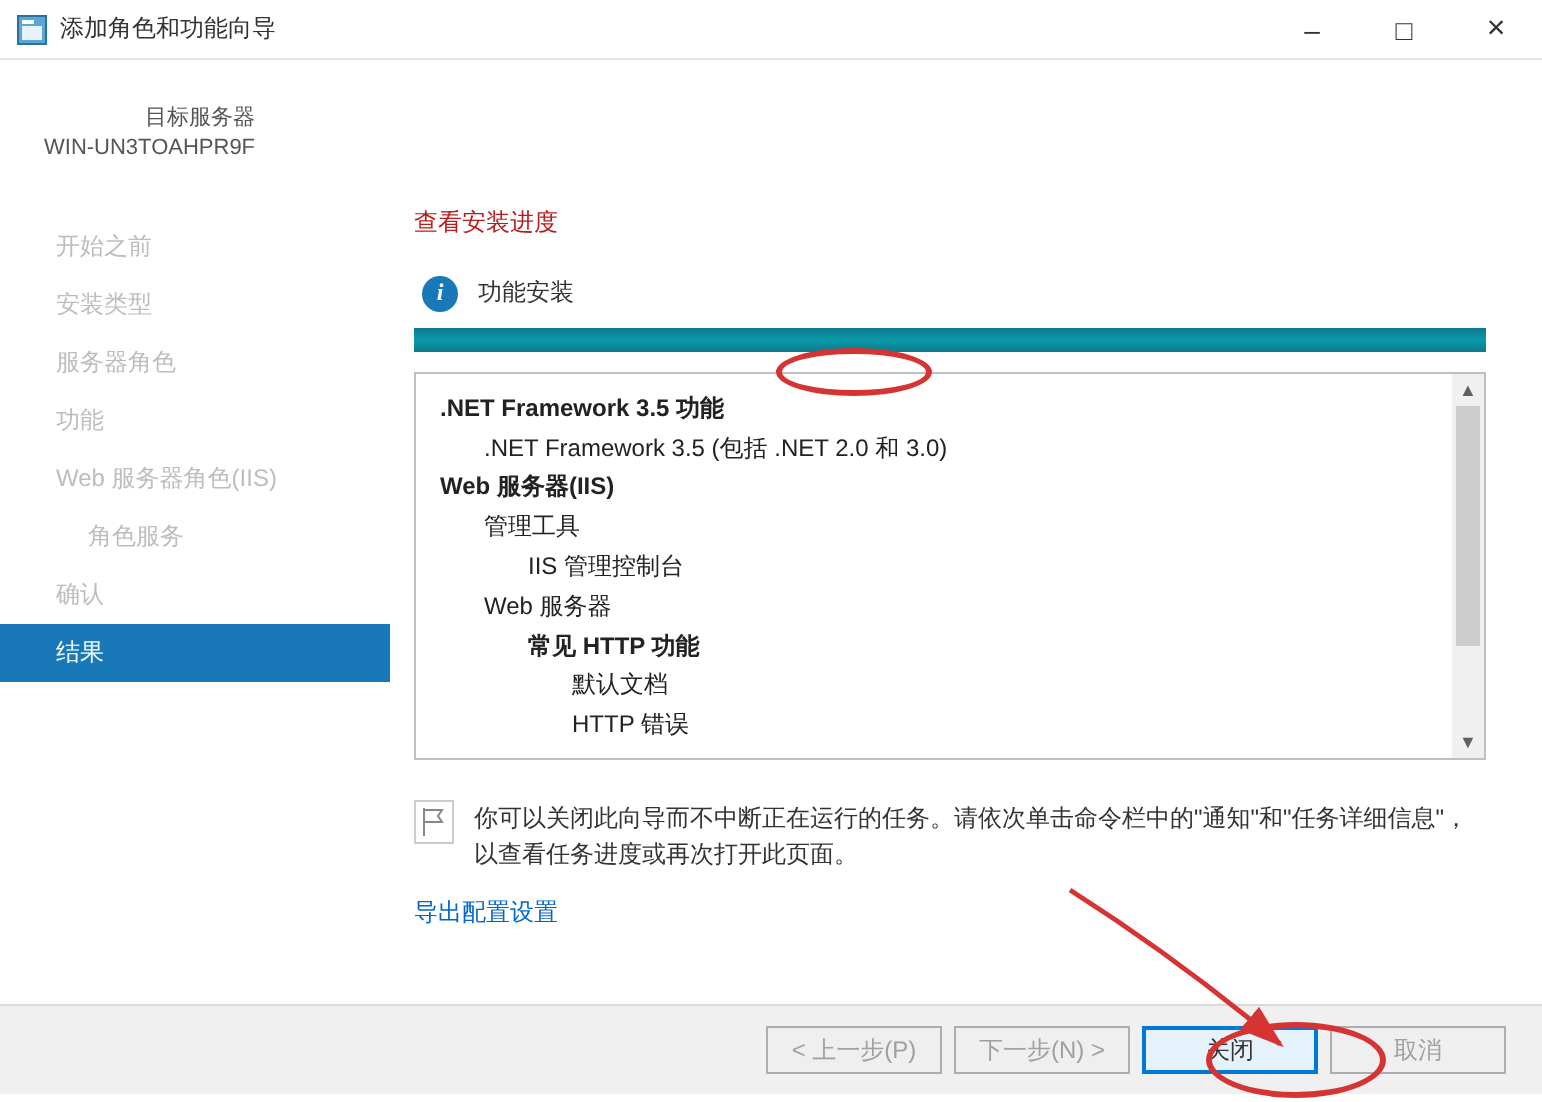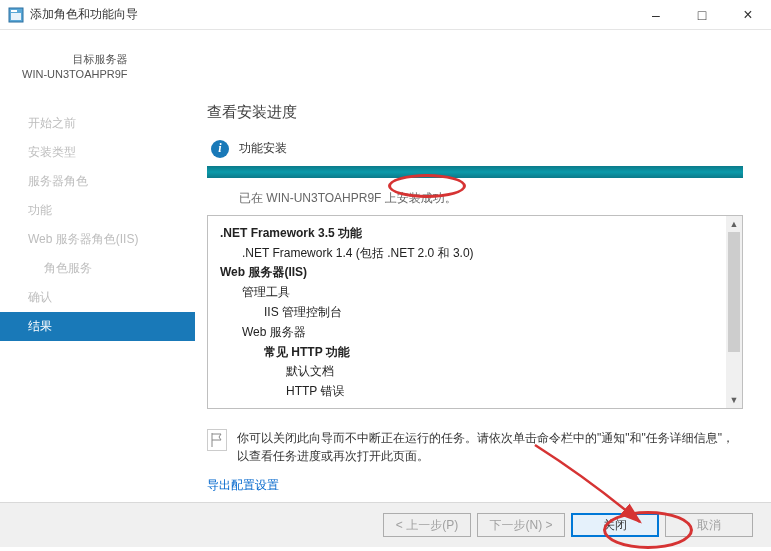--- a/index.html
+++ b/index.html
@@ -12,21 +12,21 @@
     .win-btn.close { font-size: 16px; }
     .header-row { display: flex; align-items: flex-start; padding: 22px 28px 8px 22px; }
     .page-title { font-size: 24px; color: #1979b8; font-weight: 300; flex: 1; }
     .target-block { text-align: right; font-size: 11px; color: #555; line-height: 1.4; }
     .body-row { display: flex; padding: 0 0 0 0; height: 400px; }
     .sidebar { width: 195px; padding-top: 18px; }
     .sidebar-item { padding: 6px 0 6px 28px; font-size: 12px; color: #bdbdbd; cursor: default; }
     .sidebar-item.sub { padding-left: 44px; }
     .sidebar-item.active { background: #1979b8; color: #fff; }
     .main { flex: 1; padding: 12px 28px 0 12px; }
-    .section-label { font-size: 15px; color: #404040; margin-bottom: 18px; }
+    .section-label { font-size: 12px; color: #b91c1c; margin-bottom: 18px; }
     .status-row { display: flex; align-items: center; margin-bottom: 8px; }
     .info-icon { width: 18px; height: 18px; border-radius: 50%; background: #1979b8; color: #fff; display: flex; align-items: center; justify-content: center; font-size: 12px; font-weight: bold; margin-right: 10px; margin-left: 4px; font-style: italic; font-family: Georgia, serif; }
     .status-text { font-size: 12px; color: #333; }
     .progress-bar { height: 12px; background: linear-gradient(#0b7a8a, #0b9aaa, #0b7a8a); margin: 6px 0 10px 0; }
     .result-text { font-size: 12px; color: #666; margin-left: 32px; margin-bottom: 8px; position: relative; display: inline-block; }
     .feature-box { border: 1px solid #bfbfbf; height: 194px; overflow-y: auto; padding: 8px 12px; font-size: 12px; line-height: 1.65; color: #222; }
     .feature-box .l0 { font-weight: bold; }
     .feature-box .l1 { padding-left: 22px; font-weight: normal; }
     .feature-box .l1n { padding-left: 22px; }
     .feature-box .l2 { padding-left: 44px; font-weight: bold; }
@@ -85,26 +85,25 @@
       <div class="sidebar-item">确认</div>
       <div class="sidebar-item active">结果</div>
     </div>
   <div class="main">
     <div class="section-label">查看安装进度</div>
     <div class="status-row">
       <span class="info-icon">i</span>
       <span class="status-text">功能安装</span>
     </div>
     <div class="progress-bar"></div>
-    <div class="result-text">已在 WIN-UN3TOAHPR9F 上安装成功。</div>
 
     <div class="feature-wrap">
       <div class="feature-box" id="feature-box">
           <div class="l0">.NET Framework 3.5 功能</div>
-          <div class="l1n">.NET Framework 1.4 (包括 .NET 2.0 和 3.0)</div>
+          <div class="l1n">.NET Framework 3.5 (包括 .NET 2.0 和 3.0)</div>
           <div class="l0">Web 服务器(IIS)</div>
           <div class="l1">管理工具</div>
           <div class="l2n">IIS 管理控制台</div>
           <div class="l1">Web 服务器</div>
           <div class="l2">常见 HTTP 功能</div>
           <div class="l3">默认文档</div>
           <div class="l3">HTTP 错误</div>
         </div>
       <div class="scrollbar-fake">
         <div class="sb-btn">▲</div>

